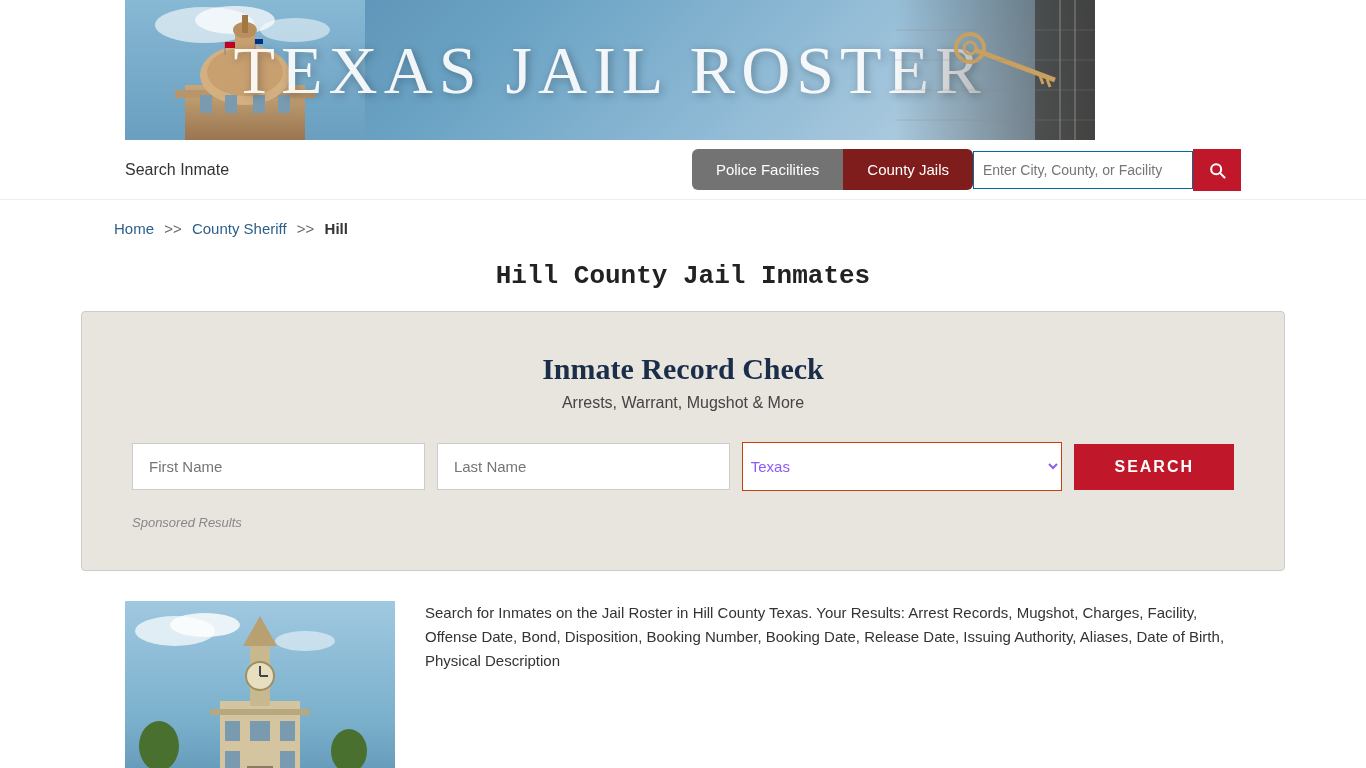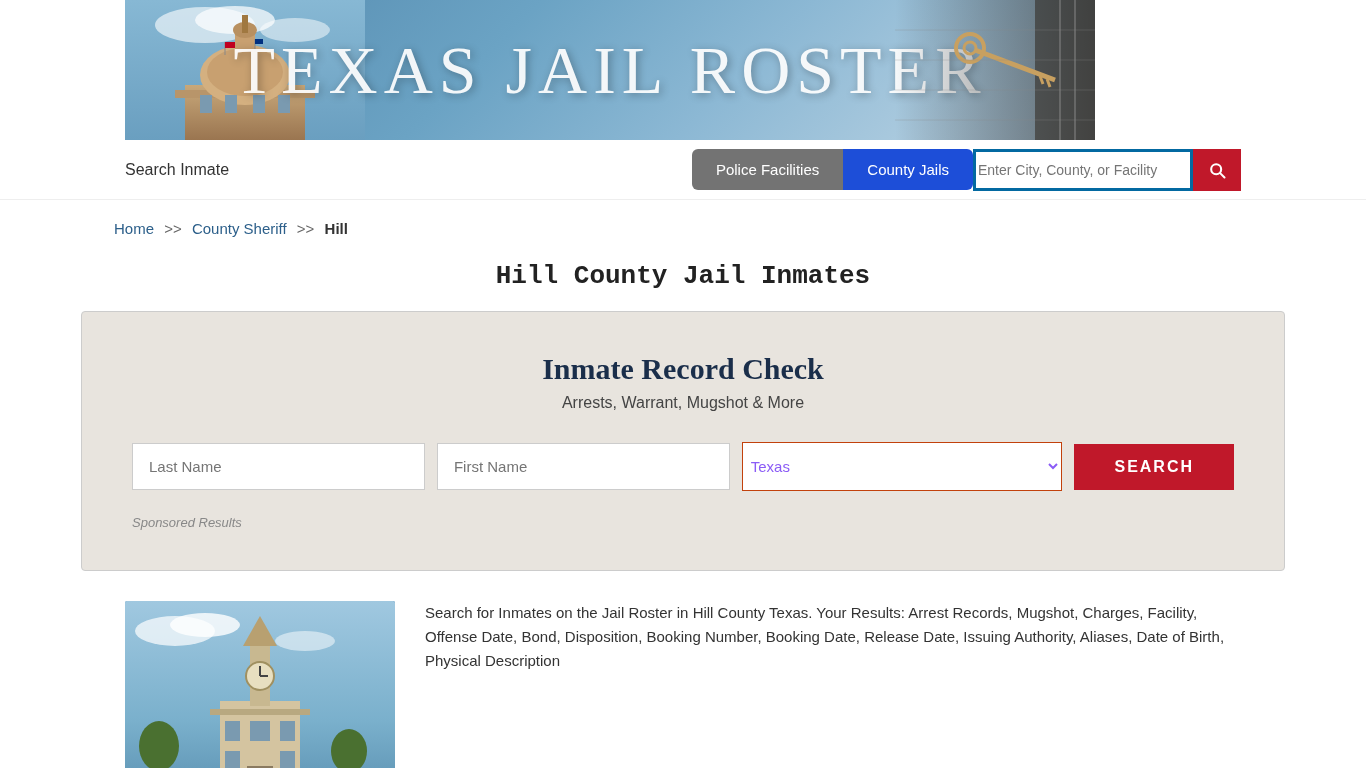--- a/index.html
+++ b/index.html
@@ -73,32 +73,32 @@
       background: #737373;
       color: #fff;
       border: none;
       padding: 12px 24px;
       font-size: 15px;
       font-family: Arial, sans-serif;
       cursor: pointer;
       border-radius: 6px 0 0 6px;
     }
     .nav-btn-county {
-      background: #1d4ed8;
+      background: #7f1d1d;
       color: #fff;
       border: none;
       padding: 12px 24px;
       font-size: 15px;
       font-family: Arial, sans-serif;
       cursor: pointer;
       border-radius: 0 6px 6px 0;
     }
     .nav-search-input {
-      border: 3px solid #0369a1;
-      padding: 10px 2px;
+      border: 1px solid #0369a1;
+      padding: 10px 9px;
       font-size: 14px;
       font-family: Arial, sans-serif;
       width: 220px;
       outline: none;
       color: #999;
     }
     .nav-search-btn {
       background: #c0182a;
       border: none;
       padding: 10px 14px;
@@ -329,22 +329,22 @@
   <span class="separator">&gt;&gt;</span>
   <span class="current">Hill</span>
 </div>
 
 <h1 class="page-title">Hill County Jail Inmates</h1>
 
 <div class="record-check-box">
   <div class="record-check-title">Inmate Record Check</div>
   <div class="record-check-subtitle">Arrests, Warrant, Mugshot &amp; More</div>
   <div class="record-check-form">
+    <input class="form-input" type="text" placeholder="First Name" style="">
     <input class="form-input" type="text" placeholder="Last Name" style="">
-    <input class="form-input" type="text" placeholder="First Name" style="">
     <select class="form-select">
       <option value="Texas" selected="">Texas</option>
       <option value="Alabama">Alabama</option>
       <option value="Alaska">Alaska</option>
       <option value="Arizona">Arizona</option>
       <option value="Arkansas">Arkansas</option>
       <option value="California">California</option>
       <option value="Colorado">Colorado</option>
       <option value="Connecticut">Connecticut</option>
       <option value="Delaware">Delaware</option>

